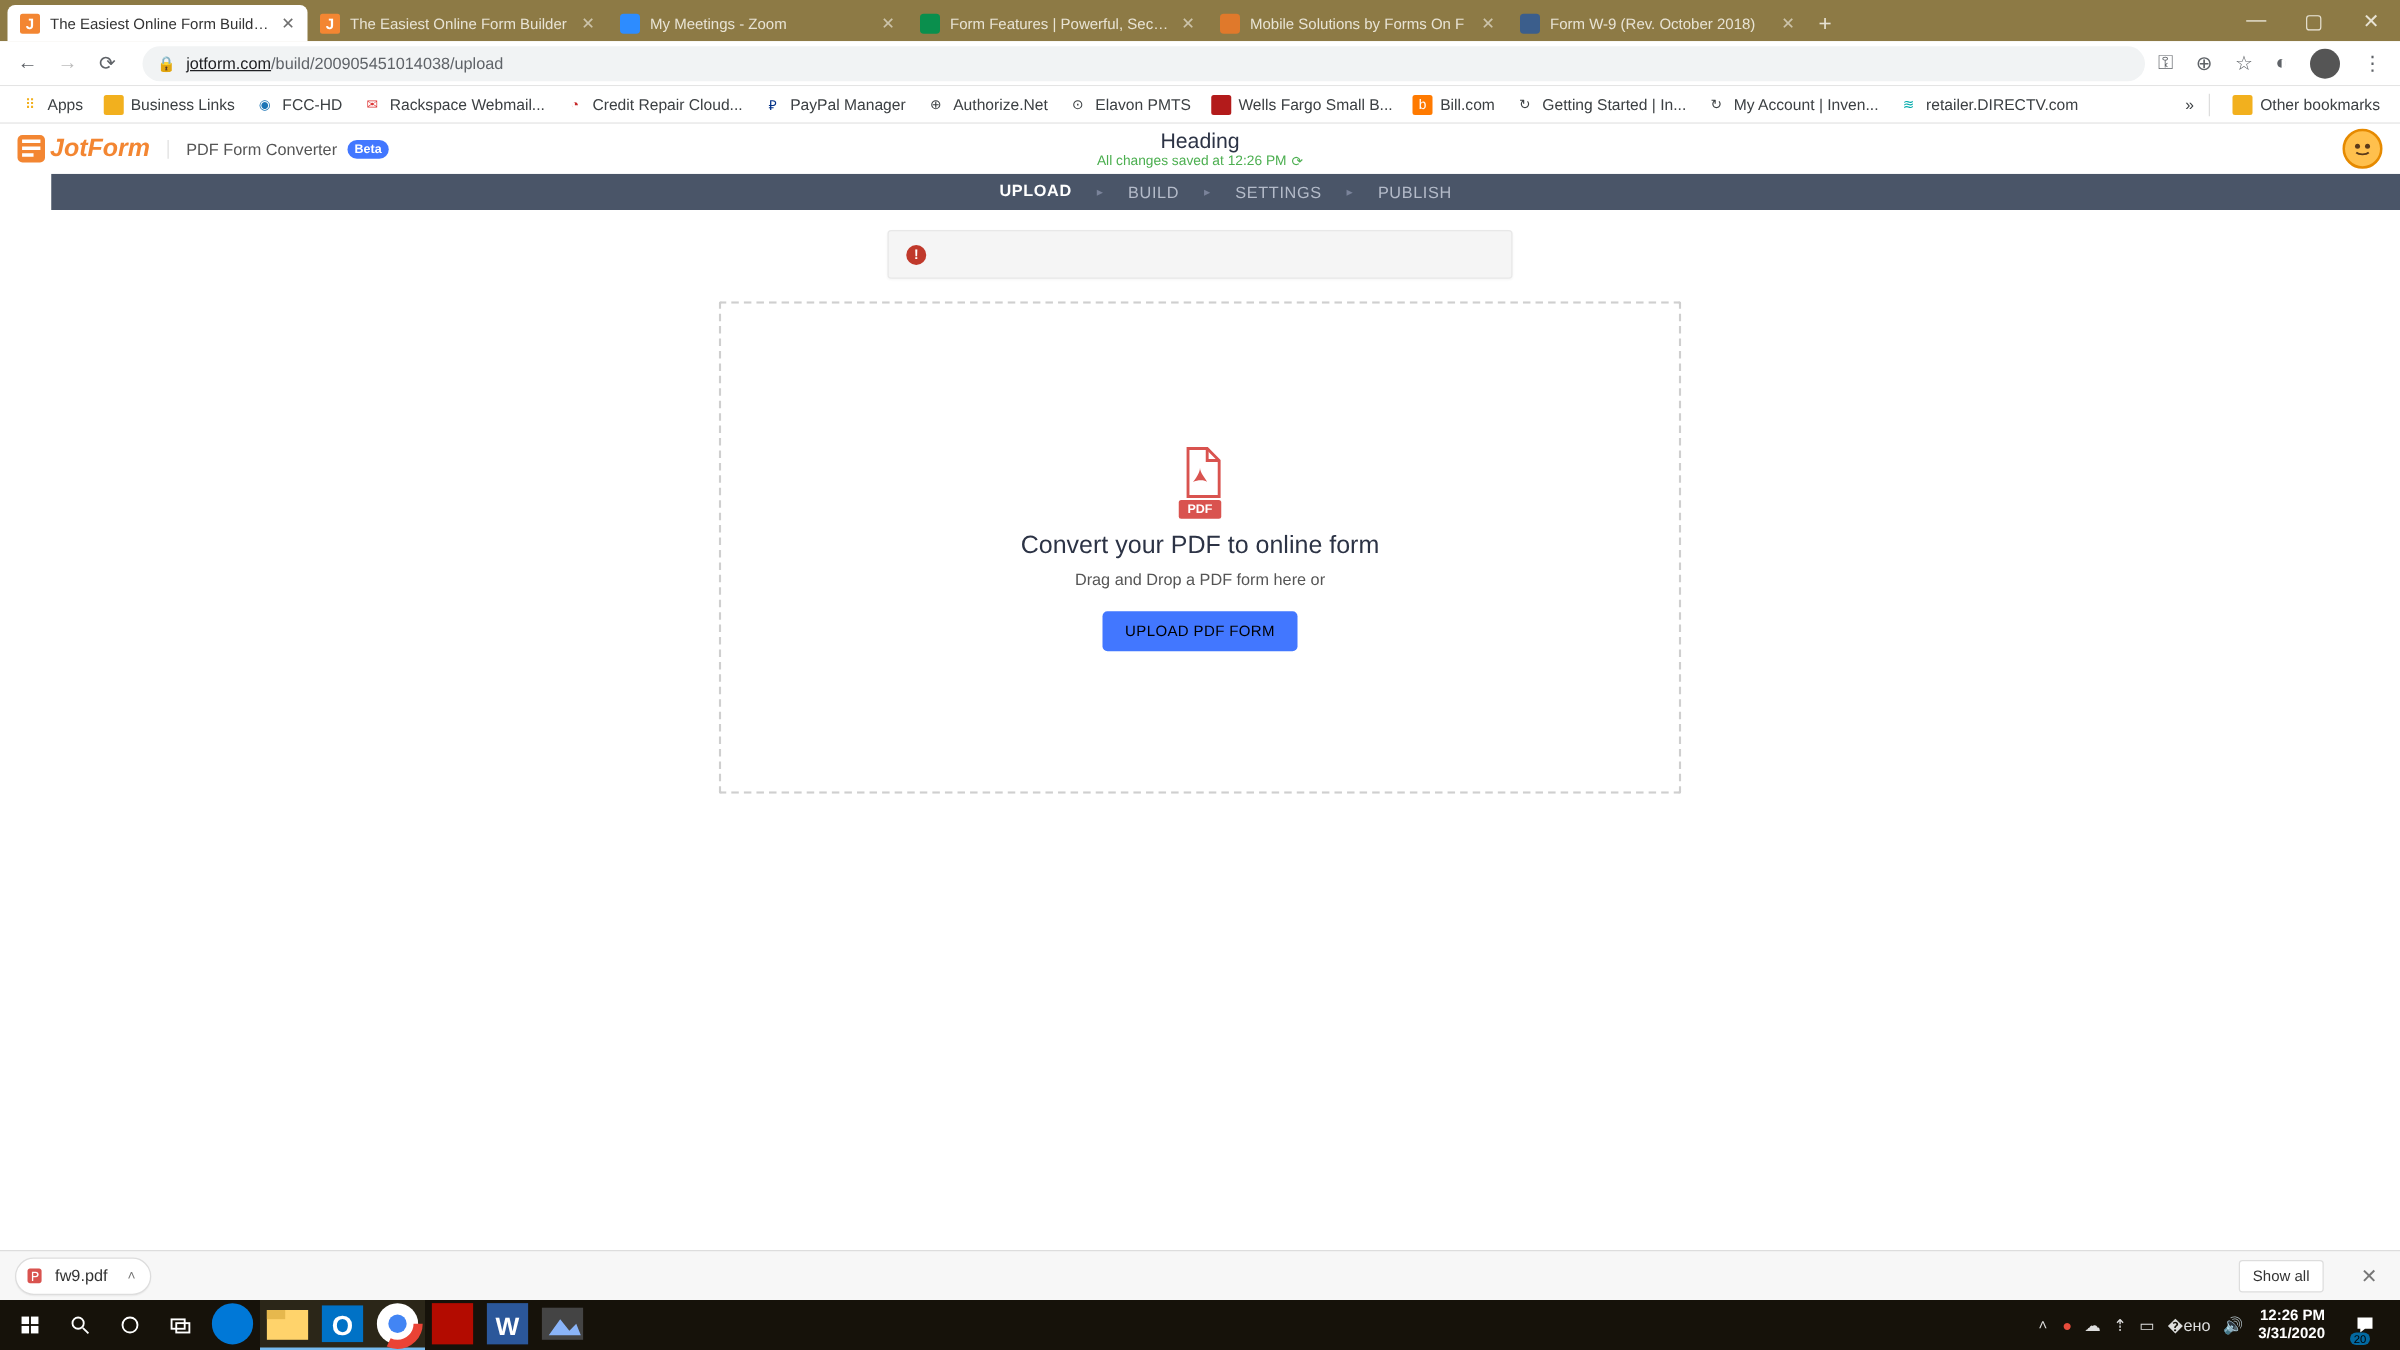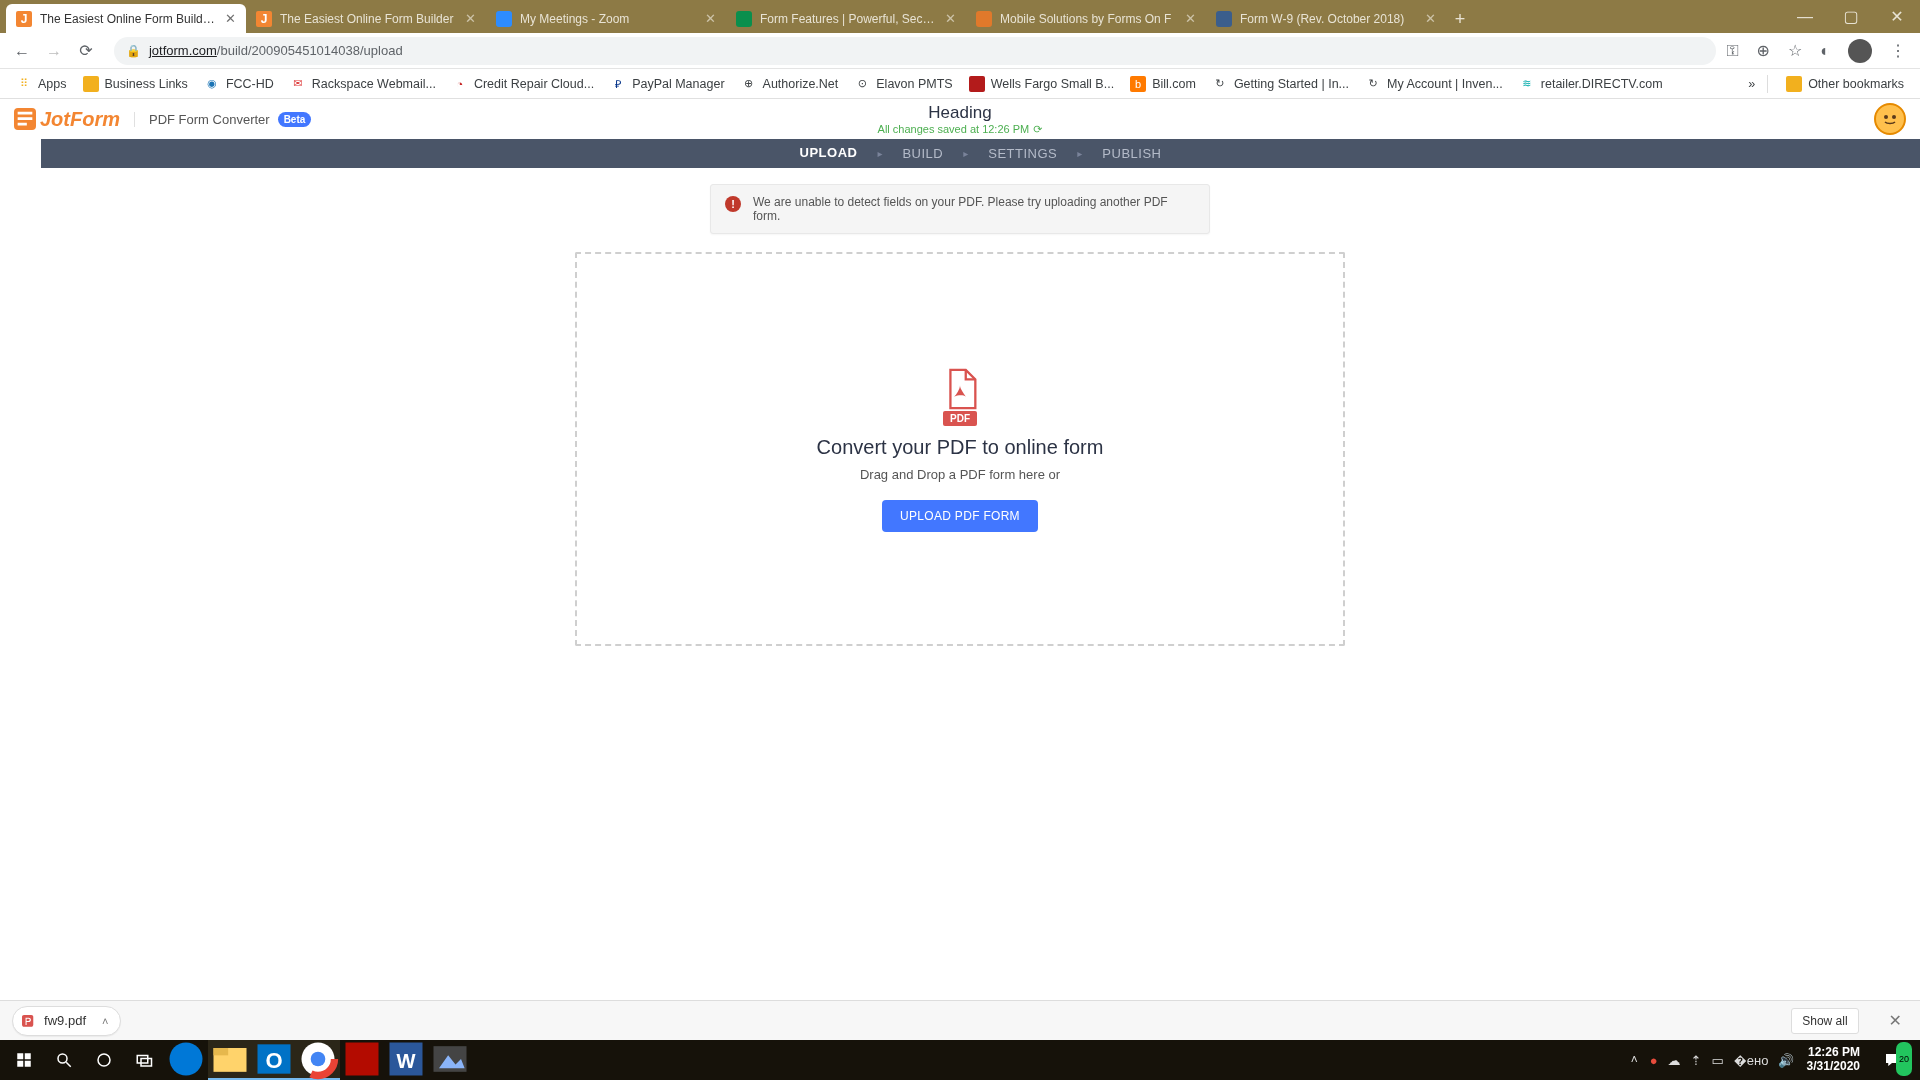--- a/index.html
+++ b/index.html
@@ -70,21 +70,21 @@
 
   .dropzone {
     margin-top:18px; width:770px; height:394px; border:2px dashed #cfcfcf; border-radius:2px;
     display:flex; flex-direction:column; align-items:center; justify-content:center; gap:4px;
   }
   .pdf-ico { width:46px; height:56px; position:relative; margin-bottom:10px;}
   .pdf-ico svg { width:46px; height:46px; }
   .pdf-badge { position:absolute; bottom:-4px; left:50%; transform:translateX(-50%); background:#d9534f; color:#fff; font-size:10px; font-weight:700; padding:2px 7px; border-radius:2px;}
   .dz-title { font-size:20px; color:#2c3345; font-weight:500; }
   .dz-sub { font-size:13px; color:#555; margin-top:4px;}
-  .dz-btn { margin-top:14px; background:#4277ff; color:#ffffff; border:none; border-radius:4px; padding:9px 18px; font-size:12px; font-weight:500; letter-spacing:0.3px; }
+  .dz-btn { margin-top:14px; background:#4277ff; color:#000000; border:none; border-radius:4px; padding:9px 18px; font-size:12px; font-weight:500; letter-spacing:0.3px; }
 
   
   .dl-shelf { position:absolute; left:0; right:0; bottom:40px; height:40px; background:#f7f7f7; border-top:1px solid #ddd; display:flex; align-items:center; padding:0 12px;}
   .dl-chip { display:flex; align-items:center; gap:10px; border:1px solid #ddd; border-radius:16px; height:30px; padding:0 12px 0 8px; background:#fff; box-shadow:0 1px 1px rgba(0,0,0,0.05); font-size:13px; color:#333;}
   .dl-chip .pdf-mini{ color:#d9534f; font-size:14px;}
   .dl-chip .chev { color:#777; font-size:11px; margin-left:6px;}
   .dl-right{ margin-left:auto; display:flex; align-items:center; gap:24px;}
   .dl-right .showall{ border:1px solid #ddd; background:#fff; border-radius:3px; padding:5px 10px; font-size:12px; color:#333;}
   .dl-right .x{ color:#777; font-size:16px; padding:4px 6px;}
 
@@ -92,21 +92,21 @@
   .taskbar { position:absolute; left:0; right:0; bottom:0; height:40px; background:#16120a; display:flex; align-items:center; padding:0 4px; color:#fff; font-size:12px;}
   .tb-btn { width:40px; height:40px; display:flex;align-items:center;justify-content:center; }
   .tb-btn svg{width:18px;height:18px;fill:#fff;}
   .tb-app { width:44px; height:40px; display:flex;align-items:center;justify-content:center; border-bottom:2px solid transparent;}
   .tb-app.active { background:#2b2618; border-bottom-color:#76b9ed;}
   .tb-right { margin-left:auto; display:flex; align-items:center; gap:12px; padding-right:4px;}
   .tb-clock { text-align:right; line-height:1.15; font-size:12px;font-weight:bold; }
   .tb-tray { display:flex; align-items:center; gap:10px; color:#ddd; }
   .tb-tray span{font-size:13px;}
   .notif { width:40px;height:40px;display:flex;align-items:center;justify-content:center; position:relative;}
-  .notif .badge{ position:absolute; bottom:4px; right:0; background:#22c55e; color:#000; font-size:9px; border-radius:7px; padding:12px 3px;}
+  .notif .badge{ position:absolute; bottom:4px; right:16px; background:#0369a1; color:#000; font-size:9px; border-radius:7px; padding:0 3px;}
 </style>
 </head>
 <body>
 
 <div class="tabstrip">
   <div class="tab active">
     <span class="favicon" style="background:#f38632;color:#fff;font-weight:700">J</span>
     <span class="title">The Easiest Online Form Builder |</span>
     <span class="close">✕</span>
   </div>
@@ -262,21 +262,20 @@
   <div class="stage">BUILD</div>
   <div class="stage-sep">▸</div>
   <div class="stage">SETTINGS</div>
   <div class="stage-sep">▸</div>
   <div class="stage">PUBLISH</div>
 </div>
 
 <div class="main">
   <div class="alert">
     <div class="err-ico">!</div>
-    <div>We are unable to detect fields on your PDF. Please try uploading another PDF form.</div>
   </div>
 
   <div class="dropzone">
     <div class="pdf-ico">
       <svg viewBox="0 0 24 24">
           <path fill="#d9534f" d="M6 2h9l5 5v1h-6V2zM6 2v20h14V8h-5V3z" opacity="0"></path>
           <path fill="none" stroke="#d9534f" stroke-width="1.2" d="M7 2h8l5 5v15H7z"></path>
           <path fill="none" stroke="#d9534f" stroke-width="1.2" d="M15 2v5h5"></path>
           <path fill="#d9534f" d="M12 10c0 2-2 5-3 6 2-1 5-1 6 0-1-2-3-4-3-6z"></path>
         </svg>

